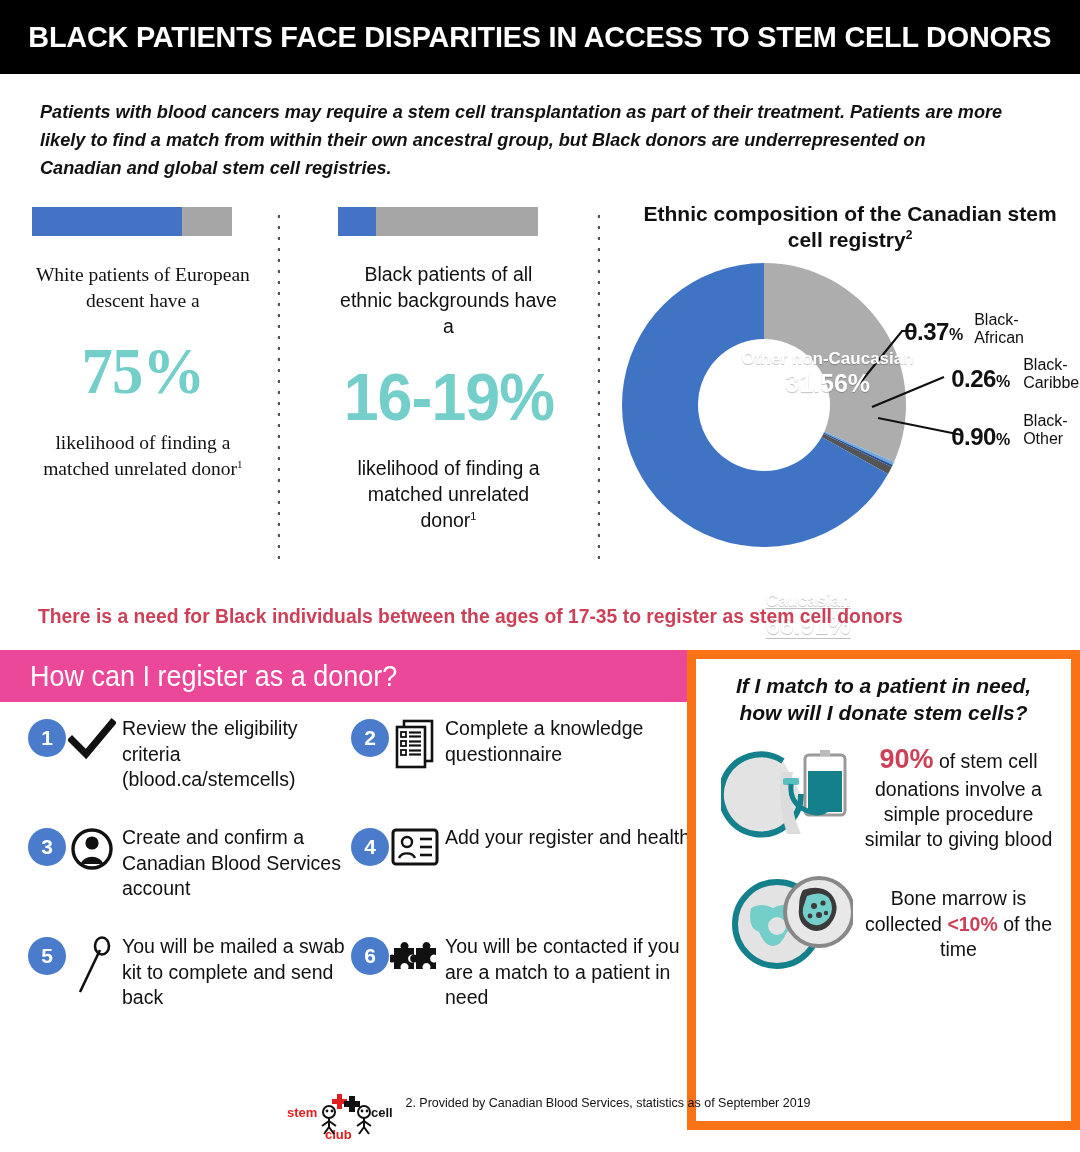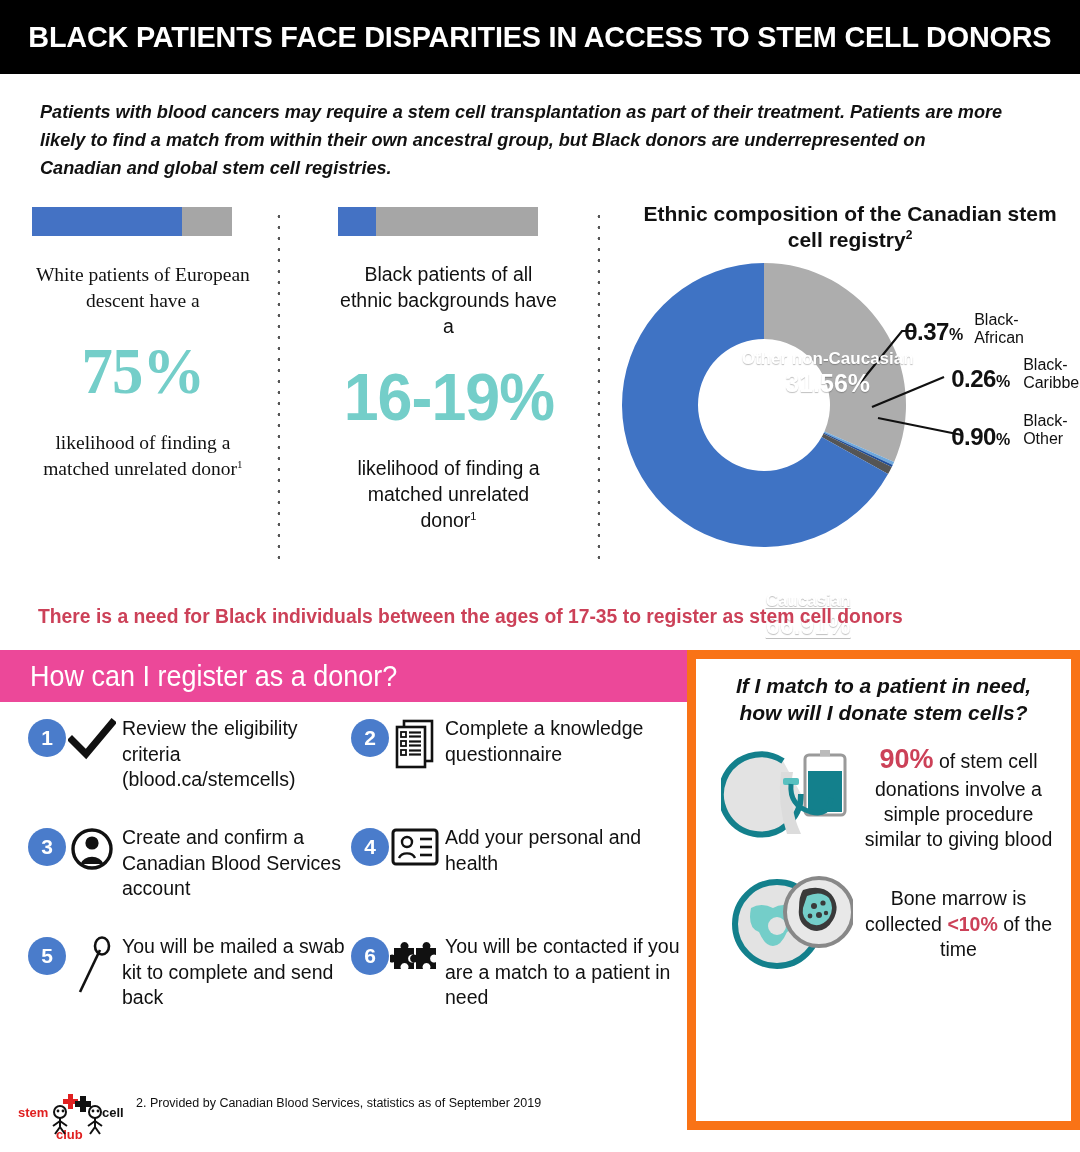--- a/index.html
+++ b/index.html
@@ -231,21 +231,21 @@
   .bb-text {
     font-size: 19.5px; line-height: 1.29; text-align: center; flex: 1;
   }
   .bb-text .hl { color: #cc4158; font-weight: bold; }
   .bb-text .hl.big { font-size: 27px; }
 
   
   .footer {
     position: absolute;
     bottom: 6px; left: 0; width: 100%;
-    display: flex; align-items: flex-start;
+    display: flex; align-items: flex-start; justify-content: center;
   }
   .logo { width: 120px; flex: 0 0 120px; margin-left: 16px; margin-top: 2px; }
   .refs { font-size: 12.5px; line-height: 1.55; padding-top: 6px; color:#111; }
 </style>
 </head>
 <body>
 
 <div class="header-bar">
   <div class="header-title">BLACK PATIENTS FACE DISPARITIES IN ACCESS TO STEM CELL DONORS</div>
 </div>
@@ -385,21 +385,21 @@
         <div class="stepicon">
           <svg width="50" height="40" viewBox="0 0 50 40">
             <rect x="3" y="3" width="44" height="34" rx="3" fill="#fff" stroke="#111" stroke-width="3"></rect>
             <circle cx="17" cy="15" r="5" fill="none" stroke="#111" stroke-width="2.4"></circle>
             <path d="M9 31 a8.5 7 0 0 1 16 0" fill="none" stroke="#111" stroke-width="2.4"></path>
             <line x1="30" y1="12" x2="42" y2="12" stroke="#111" stroke-width="2.6"></line>
             <line x1="30" y1="20" x2="42" y2="20" stroke="#111" stroke-width="2.6"></line>
             <line x1="30" y1="28" x2="42" y2="28" stroke="#111" stroke-width="2.6"></line>
           </svg>
         </div>
-        <div class="steptxt">Add your personal and health</div>
+        <div class="steptxt">Add your register and health</div>
       </div>
 
       <div class="step">
         <div class="circ">6</div>
         <div class="stepicon">
           <svg width="50" height="44" viewBox="0 0 50 44">
             <path d="M4 12 h7 a4 4 0 1 1 7 0 h6 v7 a4 4 0 1 0 0 7 v7 h-6 a4 4 0 1 0 -7 0 h-7 v-7 a4 4 0 1 1 0 -7 z" fill="#111"></path>
             <path d="M26 12 h7 a4 4 0 1 1 7 0 h6 v7 a4 4 0 1 0 0 7 v7 h-6 a4 4 0 1 0 -7 0 h-7 v-7 a4 4 0 1 1 0 -7 z" fill="#111"></path>
           </svg>
         </div>

